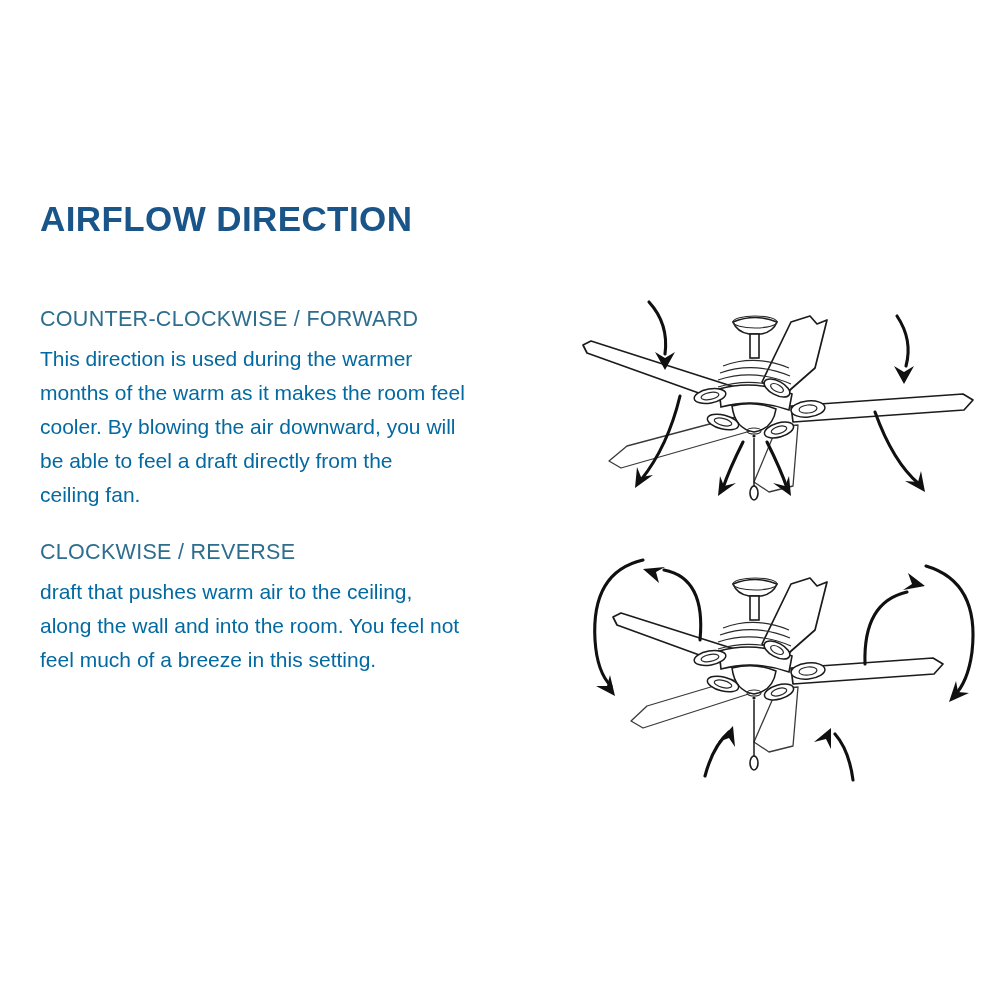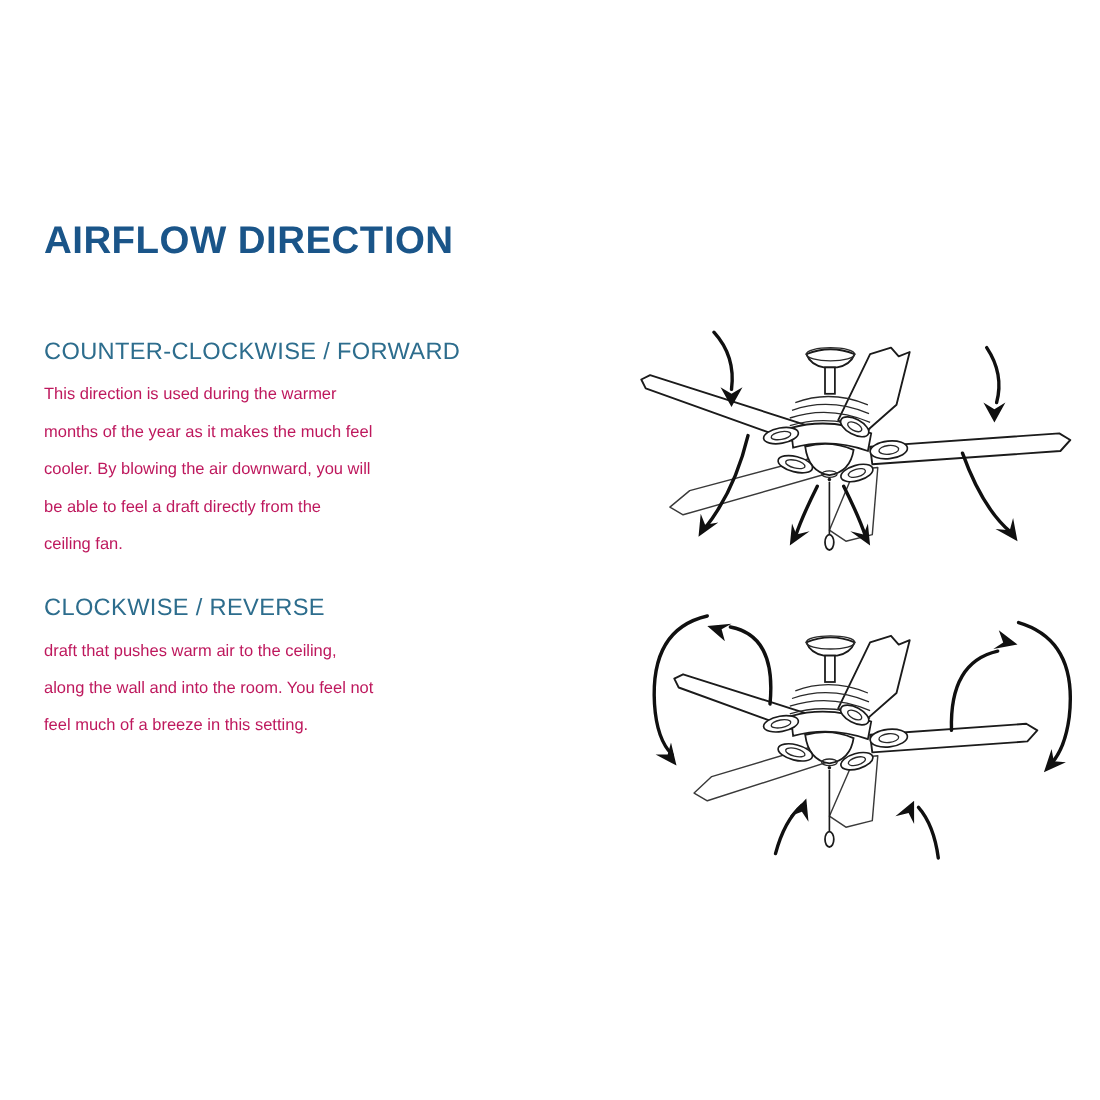--- a/index.html
+++ b/index.html
@@ -47,22 +47,22 @@
   .section-heading {
     font-size: 21.5px;
     font-weight: normal;
     letter-spacing: 0.3px;
     color: #2d6d8d;
     line-height: 1.2;
     margin: 4px 0 9px 0;
     white-space: nowrap;
   }
   .section-body {
-    font-size: 15px;
-    color: #be185d;
+    font-size: 21px;
+    color: #0369a1;
     line-height: 34px;
     margin: 0;
   }
   .section-body .ln { display: block; white-space: nowrap; }
 
   
   .fan-figure {
     position: absolute;
     left: 565px;
     width: 425px;
@@ -84,21 +84,21 @@
 <body>
 
 <div id="page">
 
   <h1 id="page-title">AIRFLOW DIRECTION</h1>
 
   <div class="text-block" id="block-ccw">
     <div class="section-heading">COUNTER-CLOCKWISE / FORWARD</div>
     <div class="section-body">
       <span class="ln">This direction is used during the warmer</span>
-      <span class="ln">months of the year as it makes the much feel</span>
+      <span class="ln">months of the warm as it makes the room feel</span>
       <span class="ln">cooler. By blowing the air downward, you will</span>
       <span class="ln">be able to feel a draft directly from the</span>
       <span class="ln">ceiling fan.</span>
     </div>
   </div>
 
   <div class="fan-figure" id="fig-ccw">
     <svg viewBox="0 0 425 225" xmlns="http://www.w3.org/2000/svg">
 
       <g>

